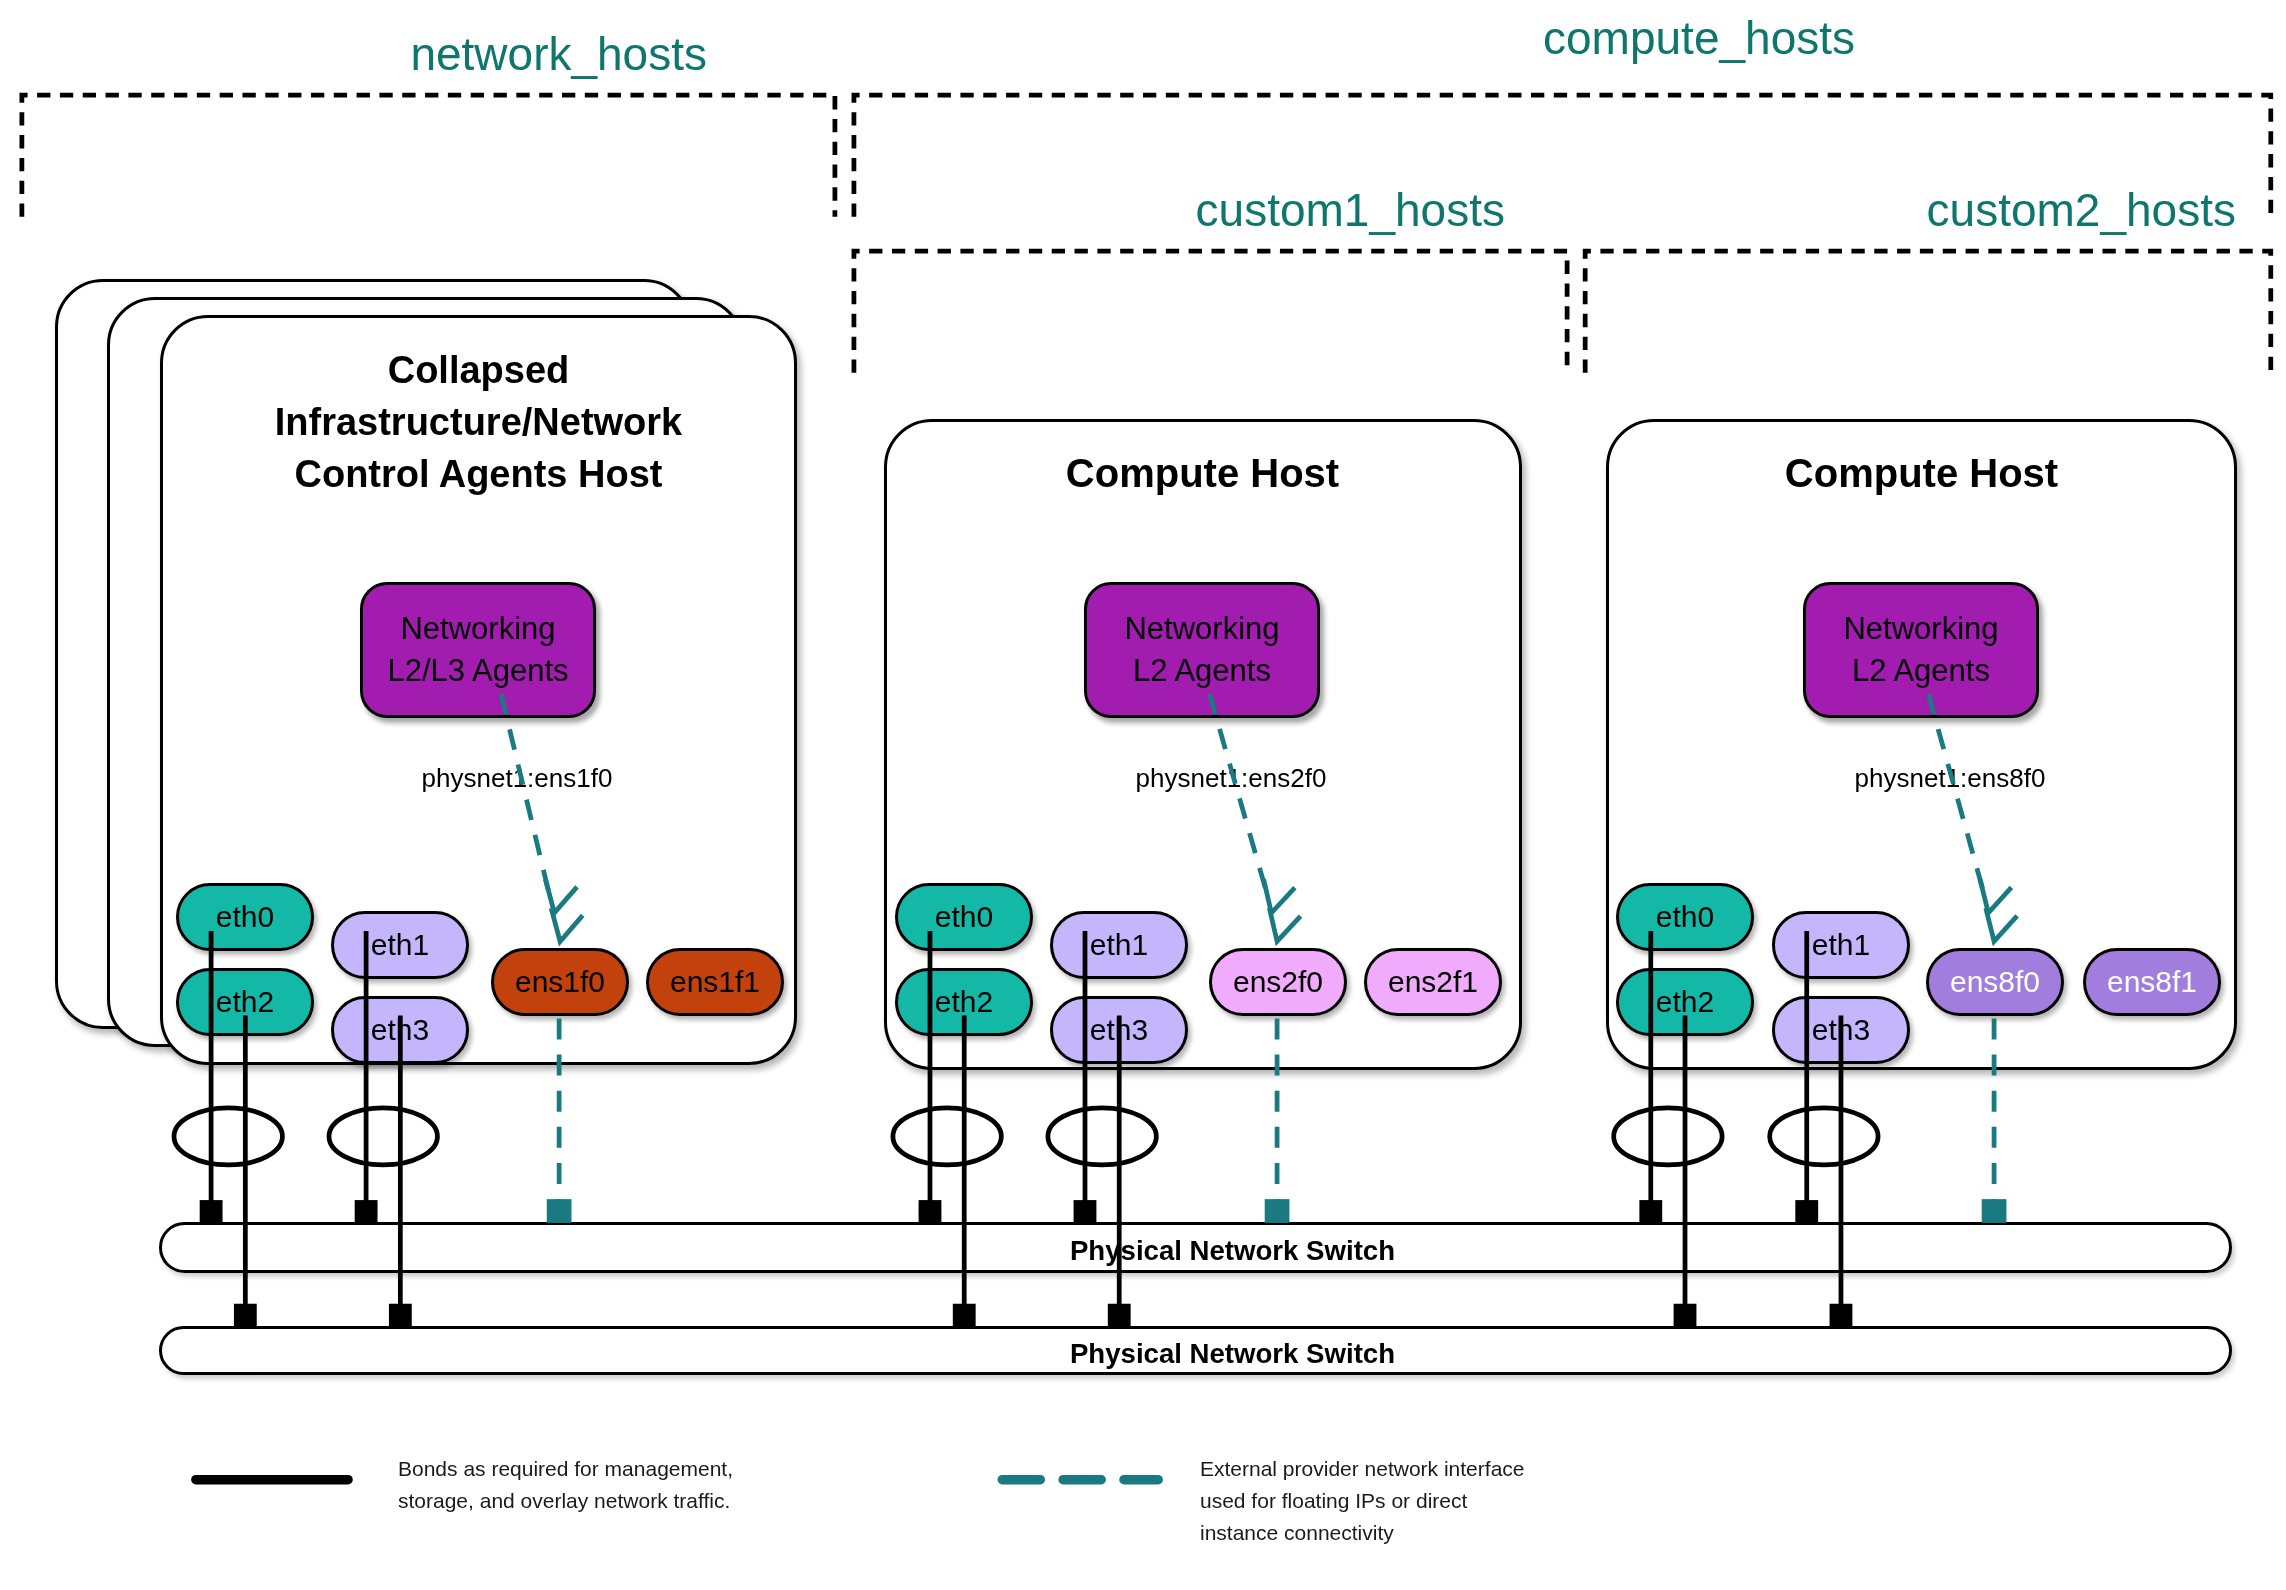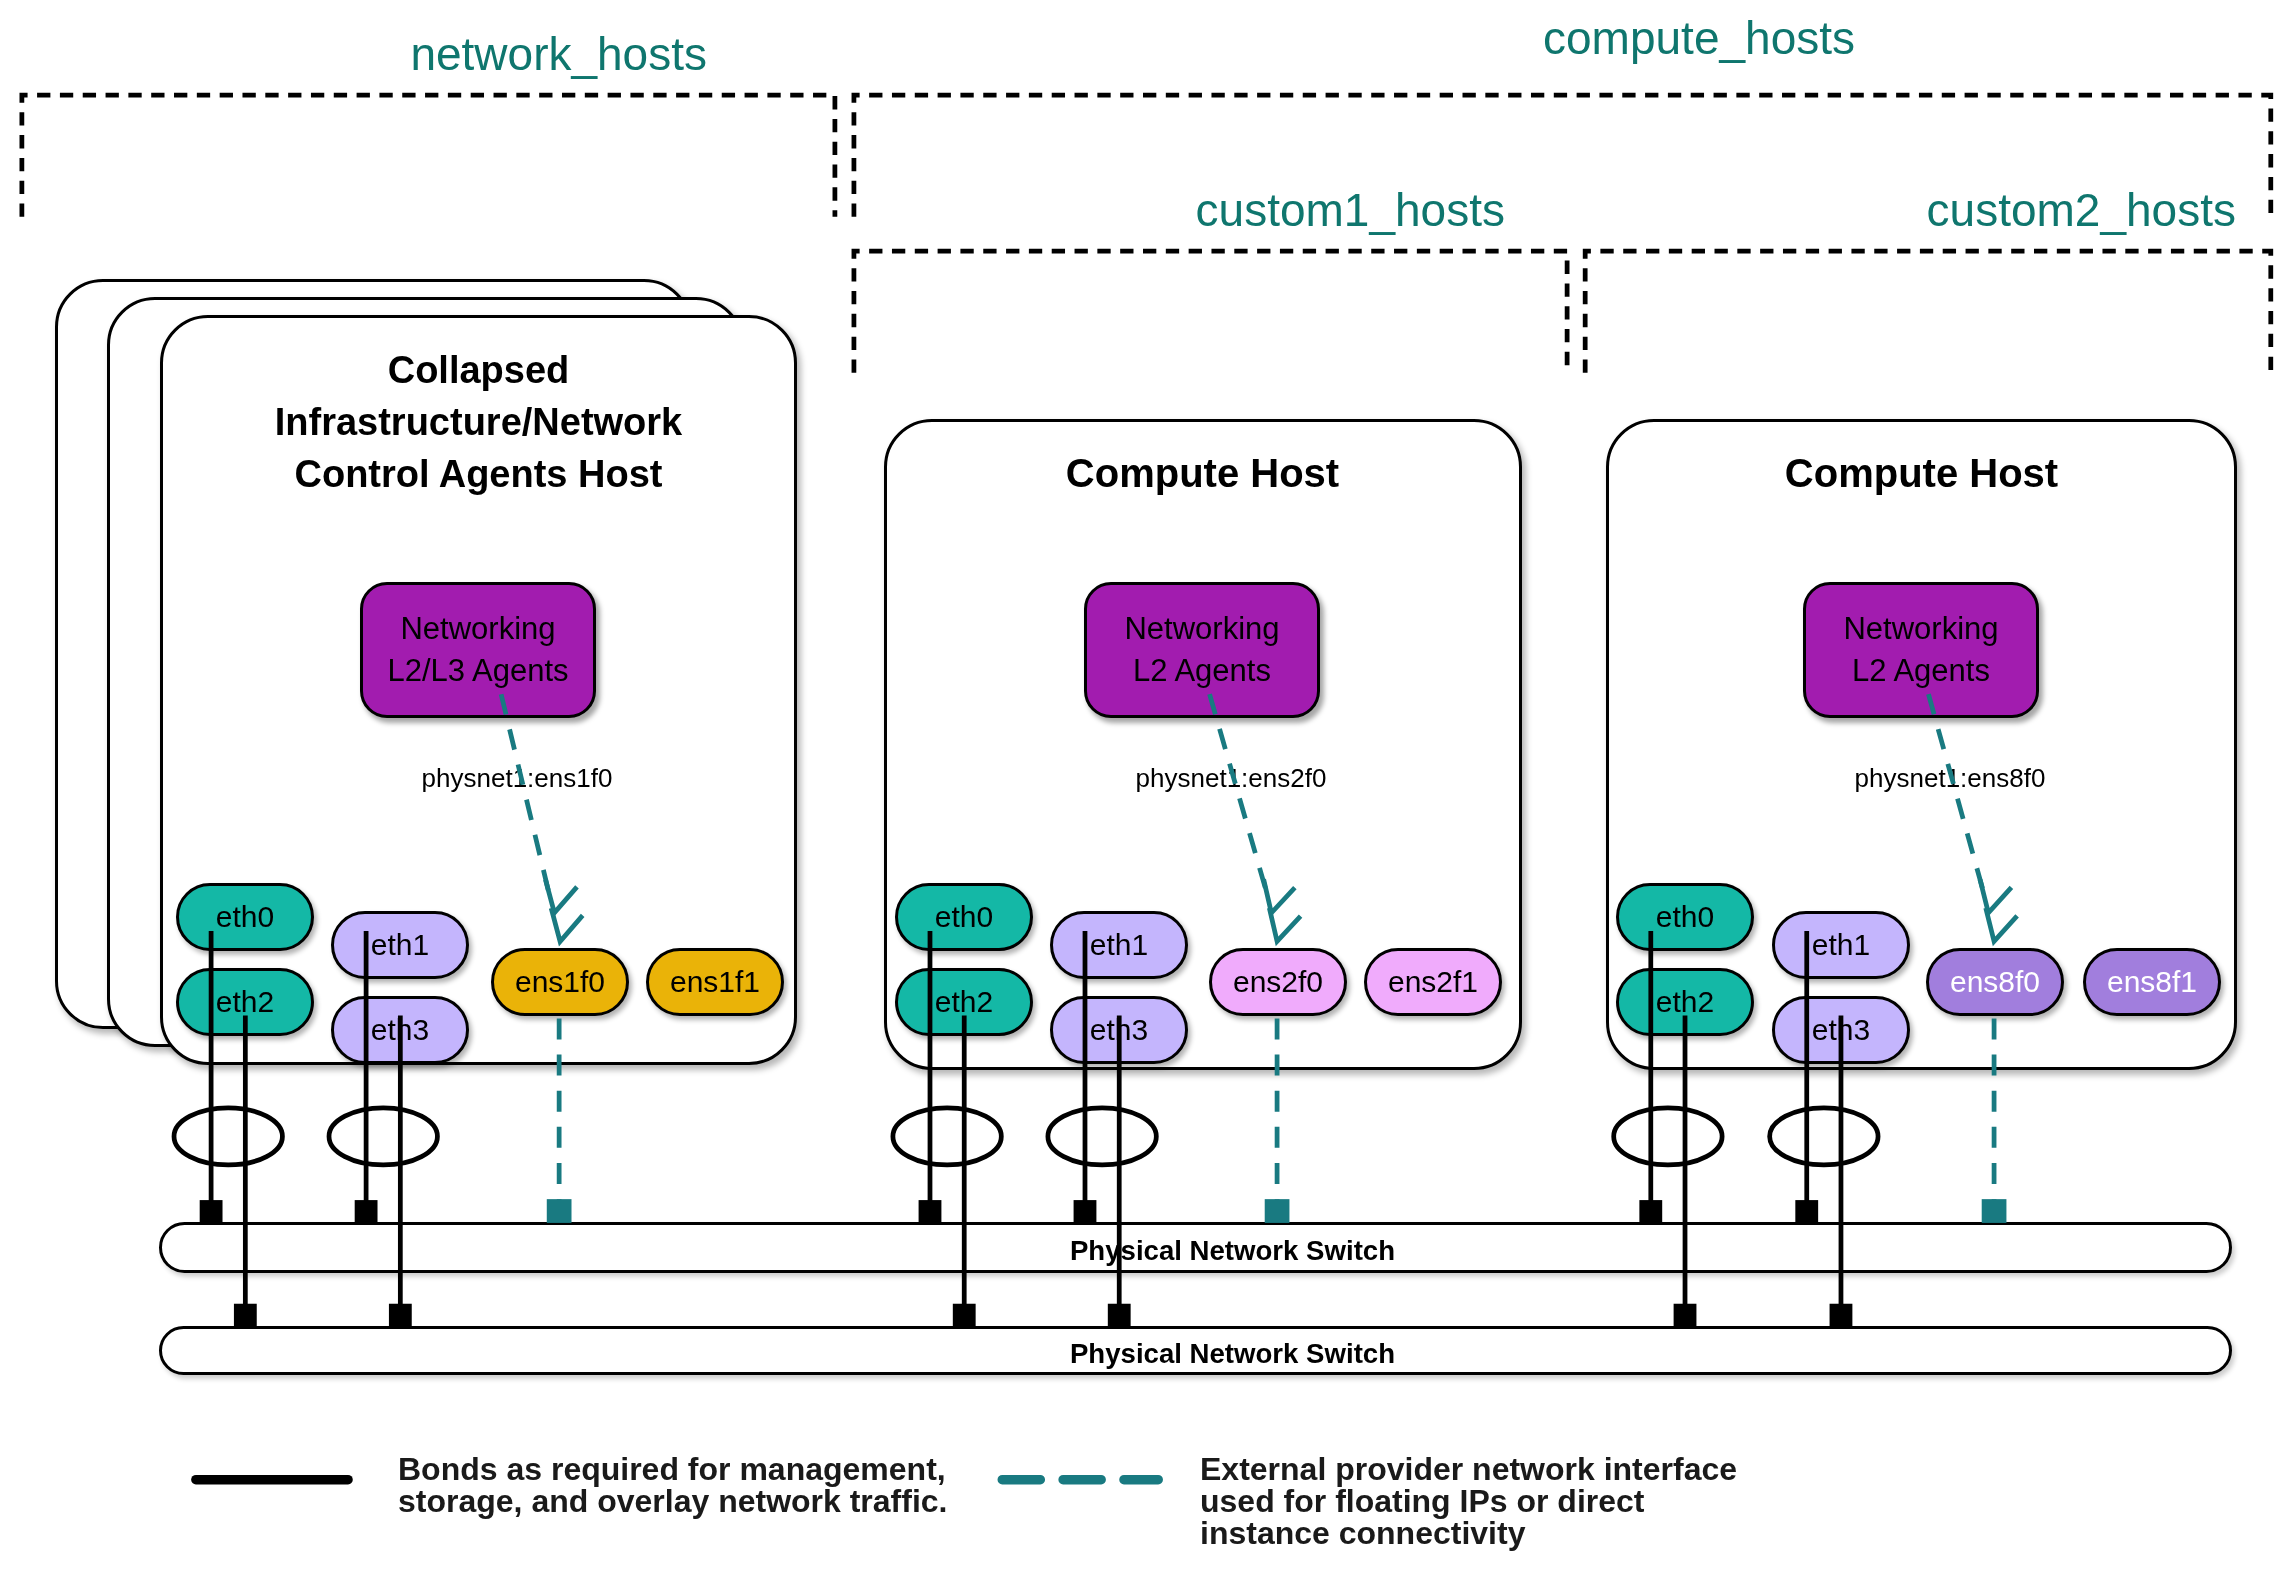--- a/index.html
+++ b/index.html
@@ -24,33 +24,33 @@
     box-shadow:3.8px 4.8px 5.7px rgba(0,0,0,0.35);
   }
   .physnet { position:absolute; font-size:26px; text-align:center; width:380px; color:#000; }
   .pill {
     position:absolute; width:138px; height:68px; border:3.8px solid #000; border-radius:38px;
     display:flex; align-items:center; justify-content:center; font-size:30px; color:#000;
     box-sizing:border-box; box-shadow:2.9px 3.8px 4.8px rgba(0,0,0,0.3); background:#fff;
   }
   .nic-dark  { background:#14b8a6;margin-top:20px; }
   .nic-light { background:#c4b5fd;margin-top:48px; }
-  .nic-pink  { background:#eab308; }
+  .nic-pink  { background:#c2410c; }
   .nic-gold  { background:#f0abfc; }
   .nic-purple{ background:#a17edd; color:#ffffff; }
   .switchbar {
     position:absolute; left:159px; width:2073px; background:#ffffff;
     border:3.8px solid #000; border-radius:27.6px; box-sizing:border-box;
     box-shadow:2.9px 3.8px 4.8px rgba(0,0,0,0.2);
   }
   .switch-label {
     position:absolute; left:947px; width:571px; text-align:center;
     font-weight:bold; font-size:27.6px; color:#000;
   }
-  .legend-text { position:absolute; font-size:32px; line-height:32px; color:#1a1a1a;font-weight:bold; }
+  .legend-text { position:absolute; font-size:21px; line-height:32px; color:#1a1a1a; }
   svg.overlay { position:absolute; left:0; top:0; pointer-events:none; }
 </style>
 </head>
 <body>
 
 <div class="canvas">
 
   <div class="group-label" style="left:136px; top:27px;">network_hosts</div>
   <div class="group-label" style="left:1284px; top:11.4px;">compute_hosts</div>
   <div class="group-label" style="left:934px; top:183px;">custom1_hosts</div>

